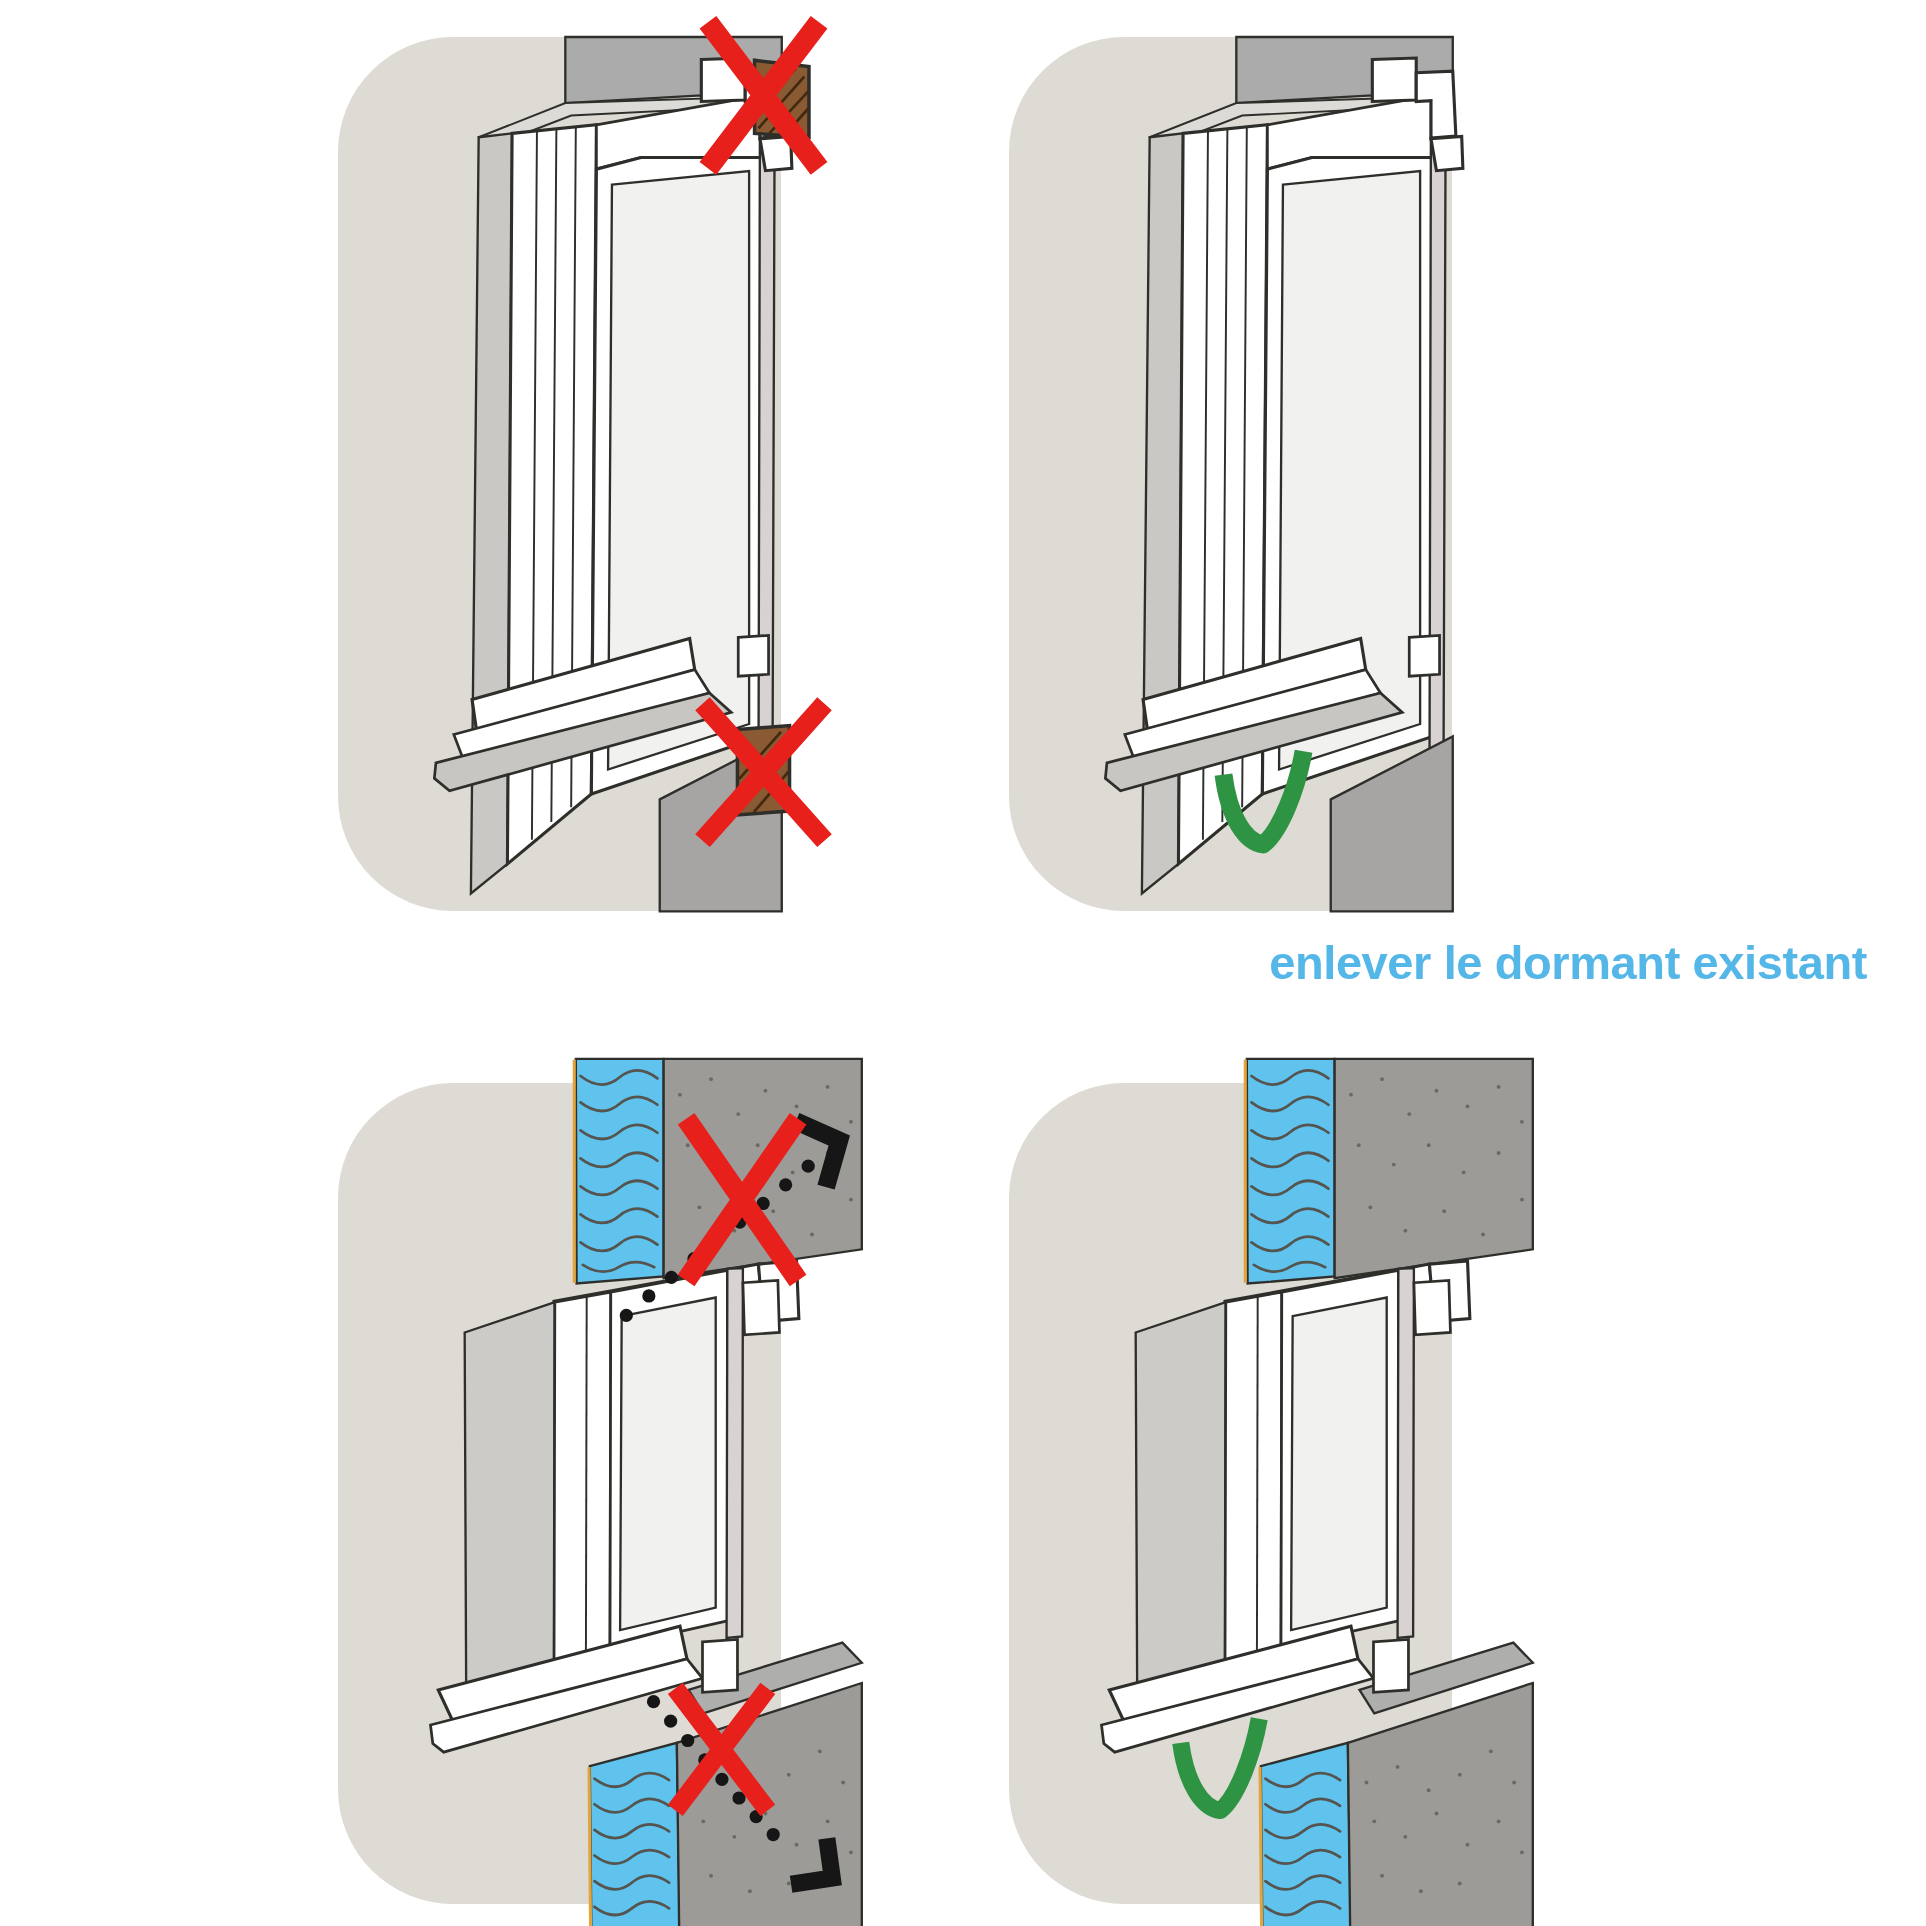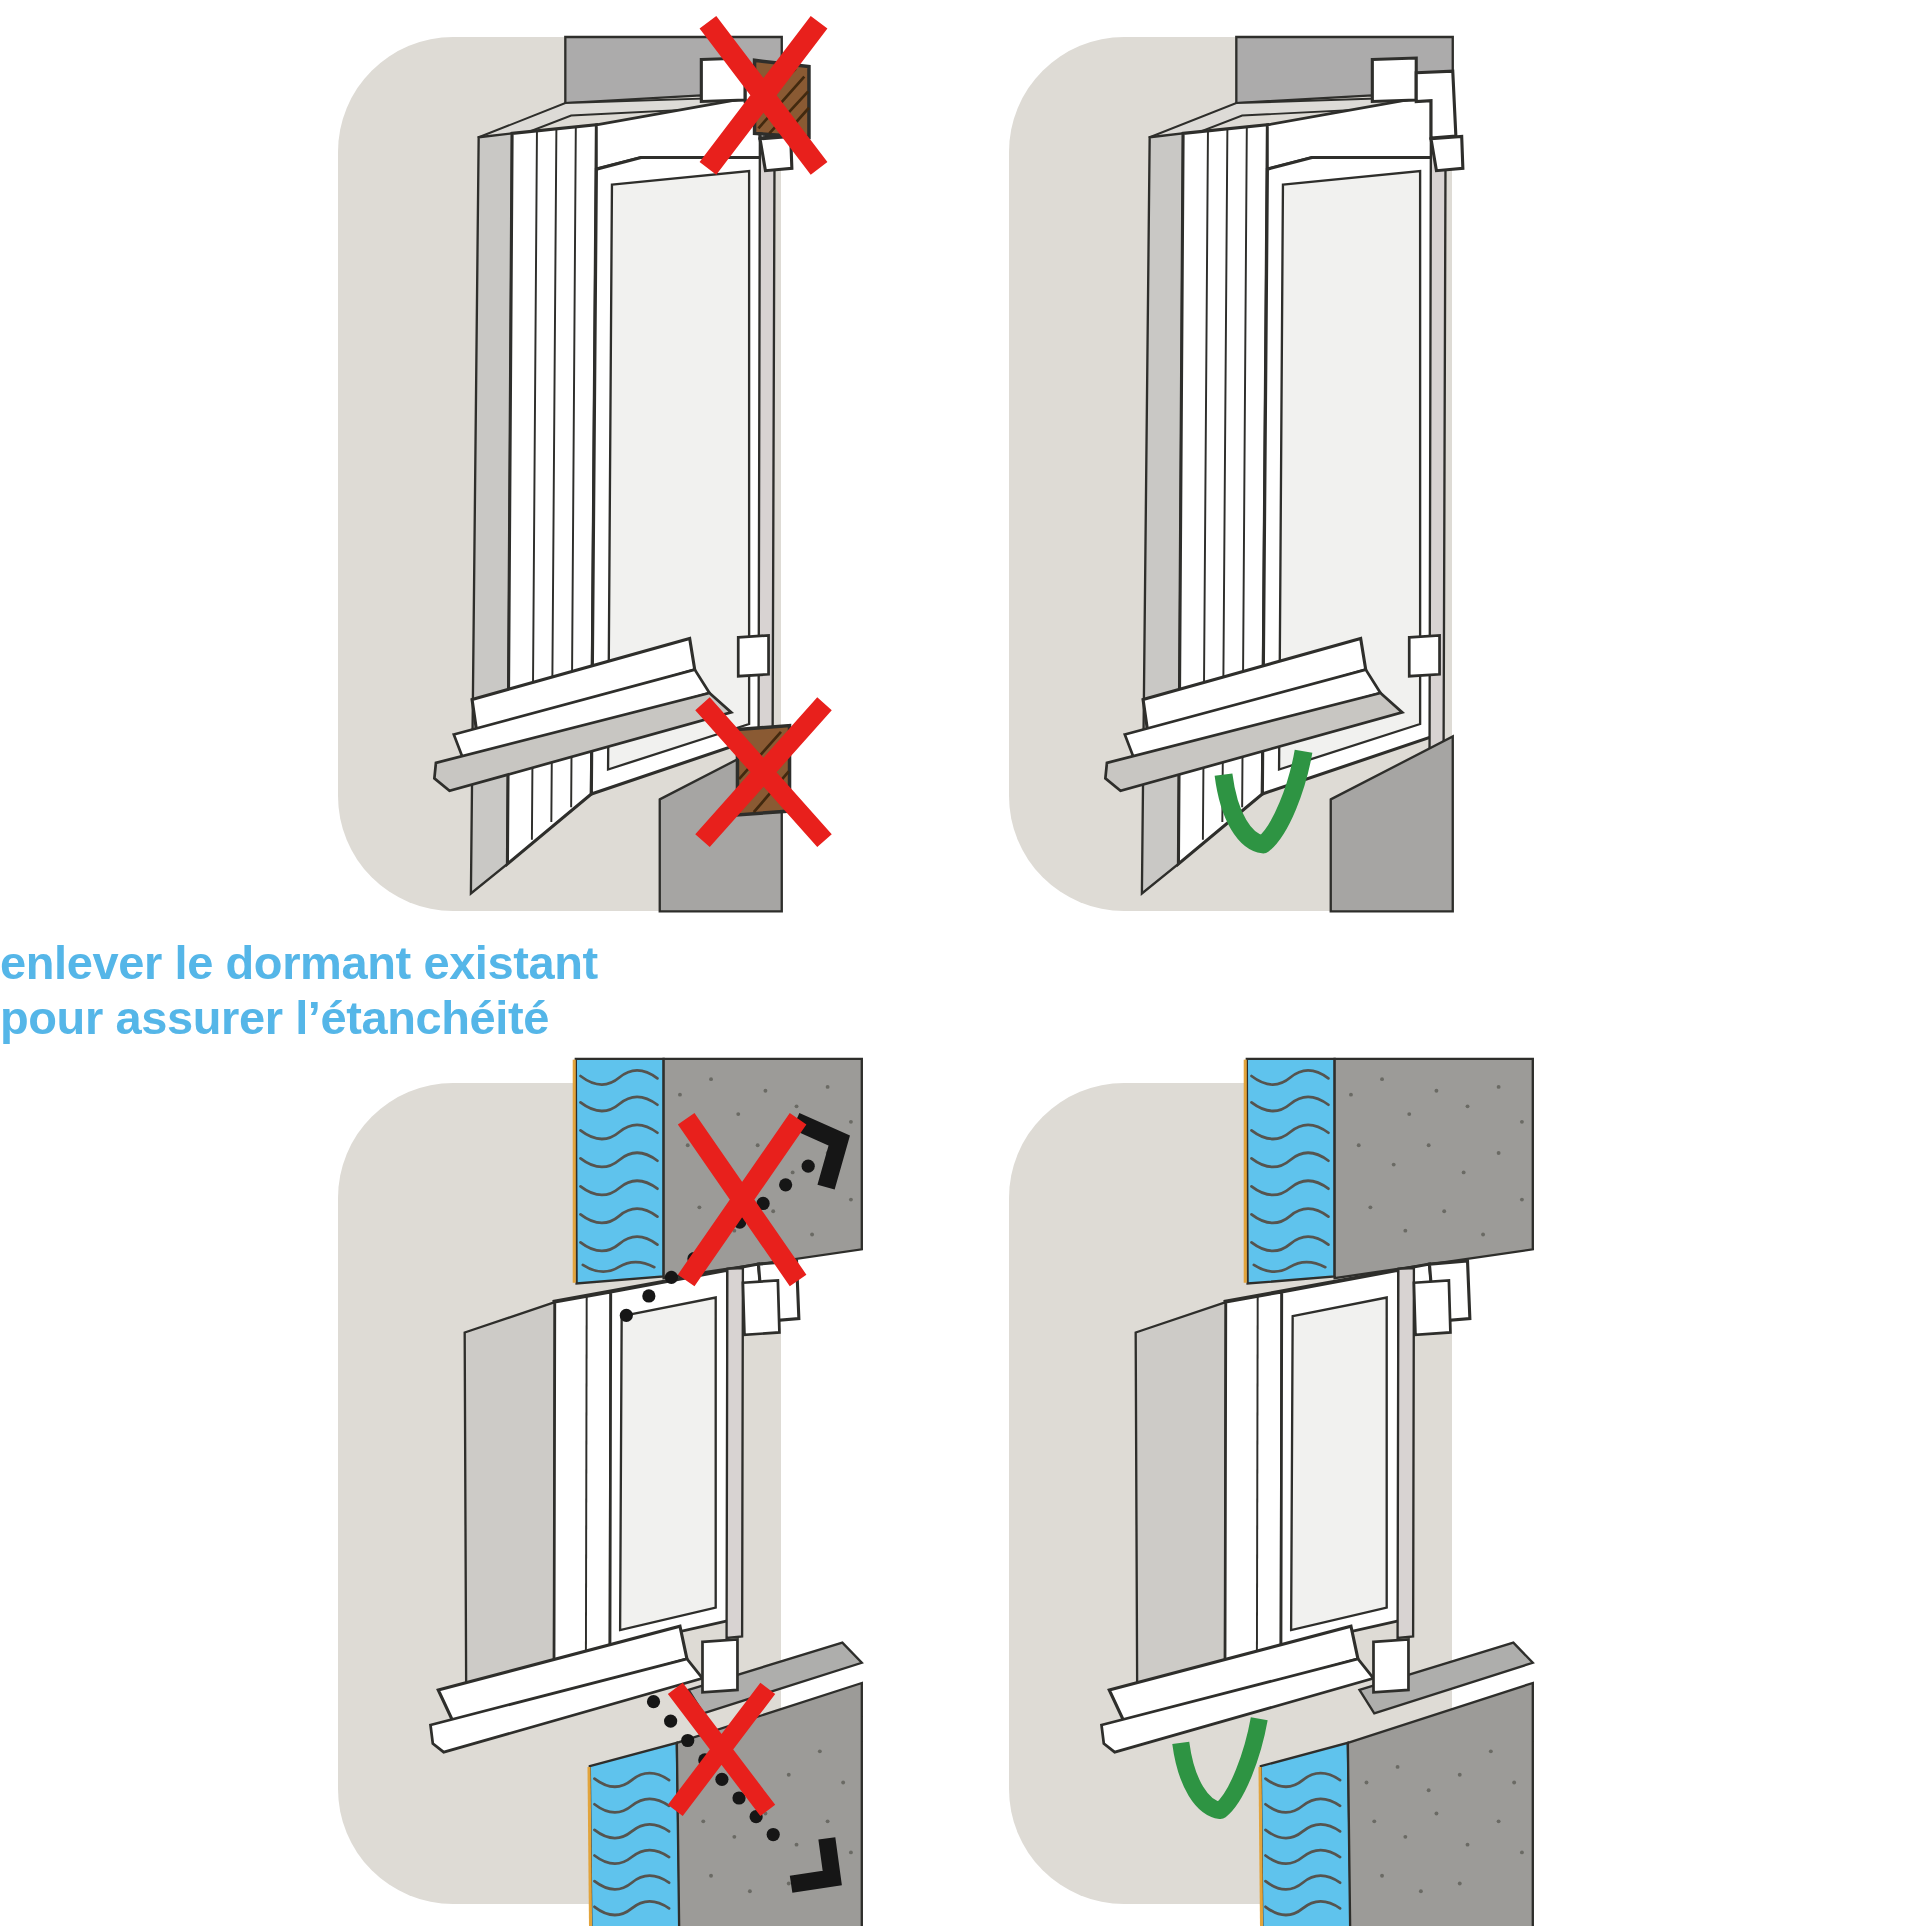--- a/index.html
+++ b/index.html
@@ -21,21 +21,21 @@
     overflow:visible;
     display:block;
   }
   #panel-top-left   {left:338px; top:37px;   width:443px; height:874px;}
   #panel-top-right  {left:1009px;top:37px;   width:443px; height:874px;}
   #panel-bottom-left{left:338px; top:1083px; width:443px; height:821px;}
   #panel-bottom-right{left:1009px;top:1083px;width:443px; height:821px;}
   .caption{
     position:absolute;
     left:0; top:935px; width:1867px;
-    text-align:left;
+    text-align:right;
     font-weight:bold;
     font-size:47px;
     line-height:55px;
     letter-spacing:-0.4px;
     color:var(--accent,#55B6E8);
   }
   
   .ink{stroke:var(--ink,#2e2e2b);}
   path,rect,circle{vector-effect:none;}
 </style>
@@ -112,21 +112,20 @@
         <path d="M1030,1545 L1108,1540 L1108,1640 L1030,1645 Z" fill="#ffffff" class="ink" stroke-width="7"></path>
       </g>
       <g>
         <path d="M552,1898 C566,2008 608,2072 654,2078 C700,2042 742,1930 758,1838" style="stroke:var(--green)" stroke-width="46" fill="none" stroke-linejoin="round"></path>
       </g>
     </svg>
   </div>
 
   <div class="caption">
     <div>enlever le dormant existant</div>
-    <div>pour assurer l’étanchéité</div>
   </div>
 
   <div class="panel" id="panel-bottom-left">
     <svg viewBox="0 0 1140 2115">
       <g>
         <path d="M612,-62 L838,-62 L838,498 L614,516 Z" style="fill:var(--insulation)" class="ink" stroke-width="6"></path>
         <path d="M608,-60 L608,514" style="stroke:var(--sealant)" stroke-width="8" fill="none"></path>
         <path d="M624,-18 q55,42 100,4 t98,2 M624,50 q55,42 100,4 t98,2 M624,122 q55,42 100,4 t98,2 M624,194 q55,42 100,4 t98,2 M624,266 q55,42 100,4 t98,2 M624,338 q55,42 100,4 t98,2 M624,410 q55,42 100,4 t98,2 M630,468 q50,32 92,6 t92,0" fill="none" stroke="#55544F" stroke-width="7" stroke-linecap="round"></path>
       </g>
       <g>

